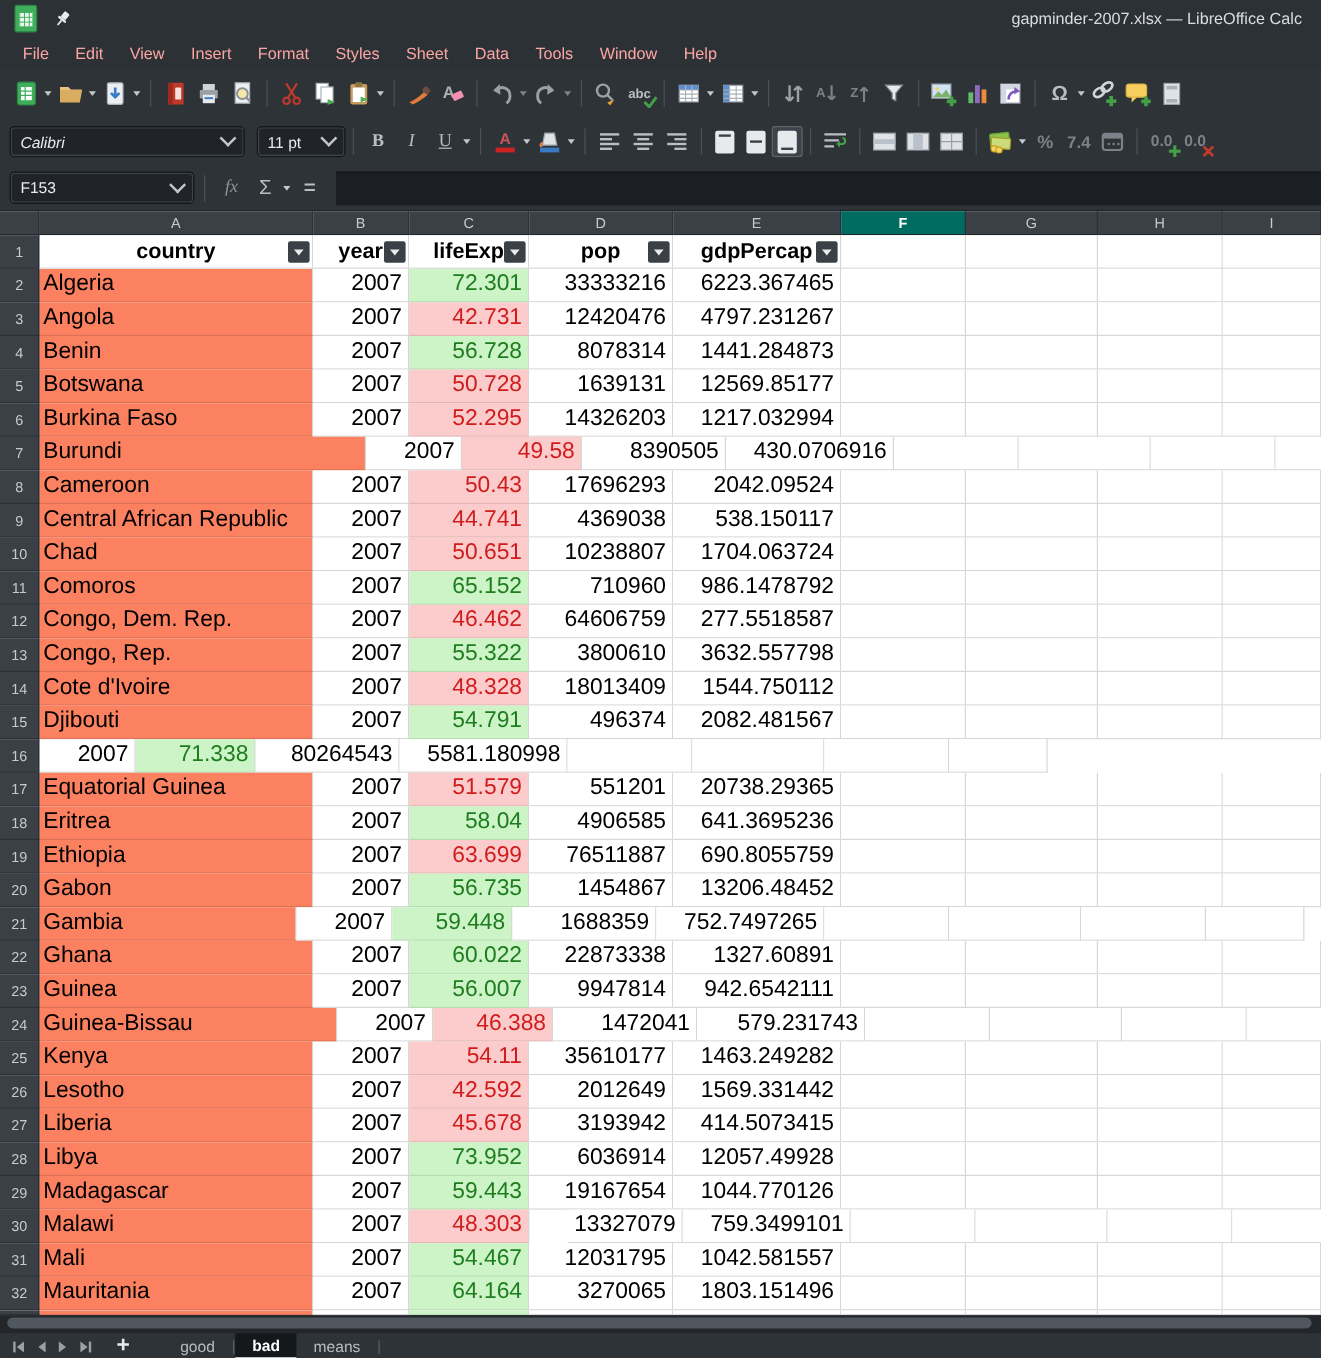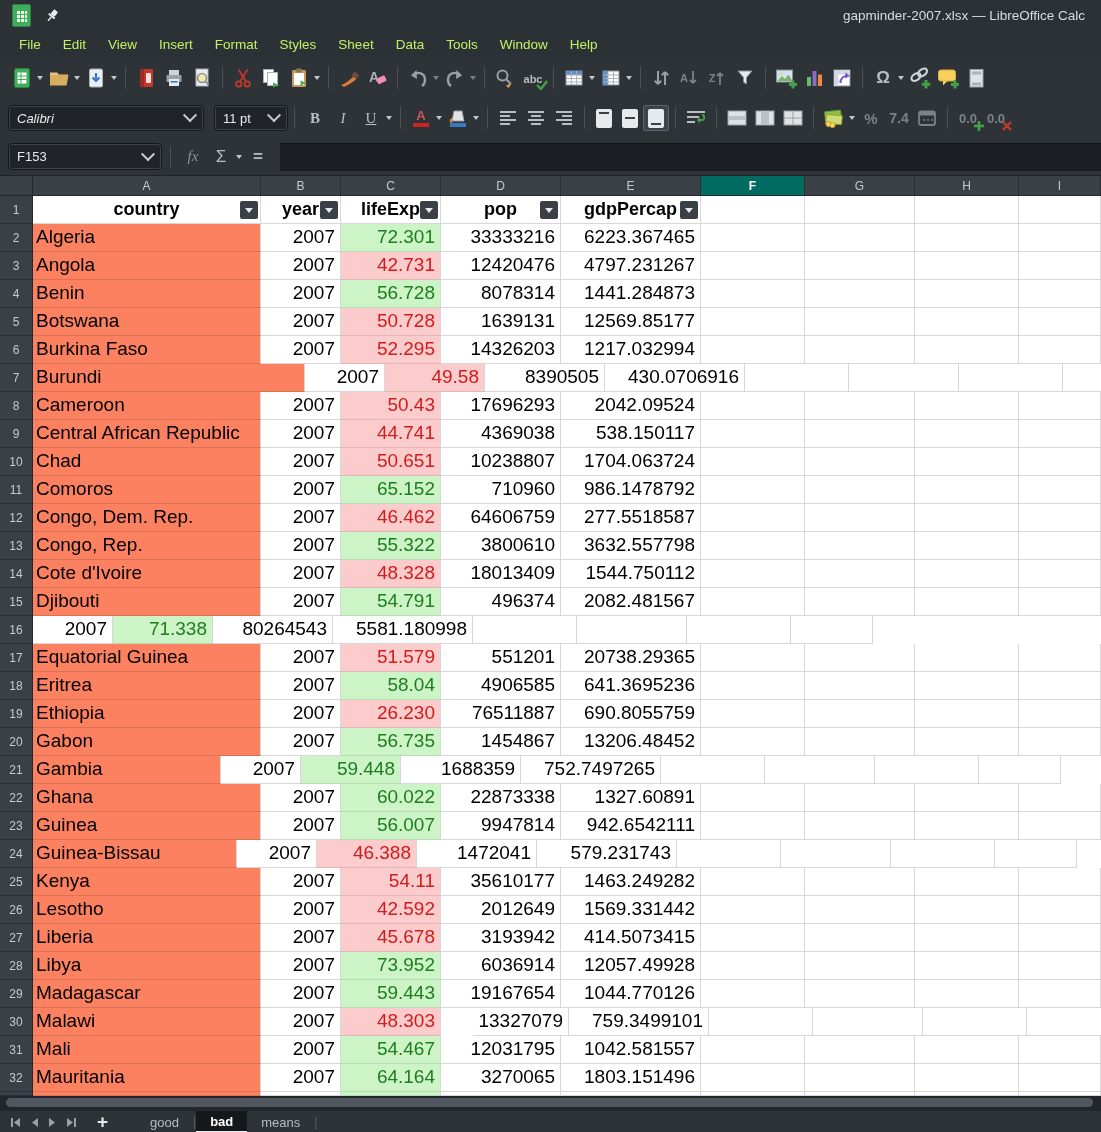--- a/index.html
+++ b/index.html
@@ -7,21 +7,21 @@
        font-family:"Liberation Sans",sans-serif;-webkit-font-smoothing:antialiased;}
 
   
   .titlebar{height:30px;display:flex;align-items:center;padding:0 12px;box-sizing:border-box;background:#2c3136;}
   .win-title{margin-left:auto;color:#dadde0;font-size:13.5px;padding-right:4px;}
   .doc-ic{width:17px;height:21px;background:#3fae5a;border:1px solid #2e8245;border-radius:2px;position:relative;margin-right:14px;}
   .doc-ic:before{content:"";position:absolute;left:3px;top:5px;right:3px;bottom:4px;background:#e9f7ec;
       background-image:linear-gradient(#3fae5a 1px,transparent 1px),linear-gradient(90deg,#3fae5a 1px,transparent 1px);
       background-size:4px 4px;}
   
-  .menubar{height:28px;display:flex;align-items:center;padding:0 8px;color:#bef264;font-size:13.5px;background:#2c3136;}
+  .menubar{height:28px;display:flex;align-items:center;padding:0 8px;color:#fca5a5;font-size:13.5px;background:#2c3136;}
   .menu-item{padding:4px 11px;border-radius:3px;cursor:default;}
 
   
   .toolbar{height:40px;display:flex;align-items:center;padding:0 8px;box-sizing:border-box;background:#2e3338;}
   .tbi{height:26px;min-width:26px;display:flex;align-items:center;justify-content:center;border-radius:3px;position:relative;flex:0 0 auto;margin:0 1px;}
   .caret{width:0;height:0;border-left:3.5px solid transparent;border-right:3.5px solid transparent;border-top:4px solid #c3c8cc;margin:0 2px 0 1px;flex:0 0 auto;}
   .caret.dim{border-top-color:#7b828a;}
   .sep{width:1px;height:22px;background:#4a5159;margin:0 6px;flex:0 0 auto;}
   .gtx{color:#b9bec3;font-weight:bold;}
   .dimtx{color:#7b828a;}
@@ -800,21 +800,21 @@
         <div class="cell white ncell" style="width: 140px;">641.3695236</div>
         <div class="cell white" style="width: 104px;"></div>
         <div class="cell white" style="width: 110px;"></div>
         <div class="cell white" style="width: 104px;"></div>
         <div class="cell white" style="width: 82px;"></div>
       </div>
       <div class="srow ">
         <div class="cell rnum" style="width: 33px;">19</div>
         <div class="cell acell" style="width: 228px;">Ethiopia</div>
         <div class="cell white ncell" style="width: 80px;">2007</div>
-        <div class="cell ncell bad" style="width: 100px;">26.230</div>
+        <div class="cell ncell bad" style="width: 100px;">63.699</div>
         <div class="cell white ncell" style="width: 120px;">76511887</div>
         <div class="cell white ncell" style="width: 140px;">690.8055759</div>
         <div class="cell white" style="width: 104px;"></div>
         <div class="cell white" style="width: 110px;"></div>
         <div class="cell white" style="width: 104px;"></div>
         <div class="cell white" style="width: 82px;"></div>
       </div>
       <div class="srow ">
         <div class="cell rnum" style="width: 33px;">20</div>
         <div class="cell acell" style="width: 228px;">Gabon</div>
@@ -822,21 +822,21 @@
         <div class="cell ncell good" style="width: 100px;">56.735</div>
         <div class="cell white ncell" style="width: 120px;">1454867</div>
         <div class="cell white ncell" style="width: 140px;">13206.48452</div>
         <div class="cell white" style="width: 104px;"></div>
         <div class="cell white" style="width: 110px;"></div>
         <div class="cell white" style="width: 104px;"></div>
         <div class="cell white" style="width: 82px;"></div>
       </div>
       <div class="srow ">
         <div class="cell rnum" style="width: 33px;">21</div>
-        <div class="cell acell" style="width: 188px;">Gambia</div>
+        <div class="cell acell" style="width: 214px;">Gambia</div>
         <div class="cell white ncell" style="width: 80px;">2007</div>
         <div class="cell ncell good" style="width: 100px;">59.448</div>
         <div class="cell white ncell" style="width: 120px;">1688359</div>
         <div class="cell white ncell" style="width: 140px;">752.7497265</div>
         <div class="cell white" style="width: 104px;"></div>
         <div class="cell white" style="width: 110px;"></div>
         <div class="cell white" style="width: 104px;"></div>
         <div class="cell white" style="width: 82px;"></div>
       </div>
       <div class="srow ">
@@ -858,21 +858,21 @@
         <div class="cell ncell good" style="width: 100px;">56.007</div>
         <div class="cell white ncell" style="width: 120px;">9947814</div>
         <div class="cell white ncell" style="width: 140px;">942.6542111</div>
         <div class="cell white" style="width: 104px;"></div>
         <div class="cell white" style="width: 110px;"></div>
         <div class="cell white" style="width: 104px;"></div>
         <div class="cell white" style="width: 82px;"></div>
       </div>
       <div class="srow ">
         <div class="cell rnum" style="width: 33px;">24</div>
-        <div class="cell acell" style="width: 204px;">Guinea-Bissau</div>
+        <div class="cell acell" style="width: 248px;">Guinea-Bissau</div>
         <div class="cell white ncell" style="width: 80px;">2007</div>
         <div class="cell ncell bad" style="width: 100px;">46.388</div>
         <div class="cell white ncell" style="width: 120px;">1472041</div>
         <div class="cell white ncell" style="width: 140px;">579.231743</div>
         <div class="cell white" style="width: 104px;"></div>
         <div class="cell white" style="width: 110px;"></div>
         <div class="cell white" style="width: 104px;"></div>
         <div class="cell white" style="width: 82px;"></div>
       </div>
       <div class="srow ">

